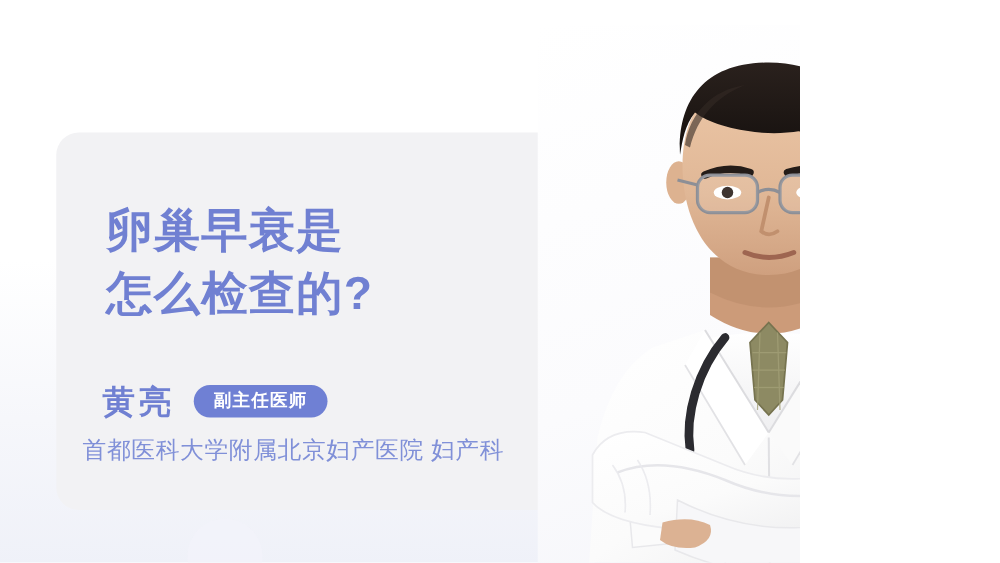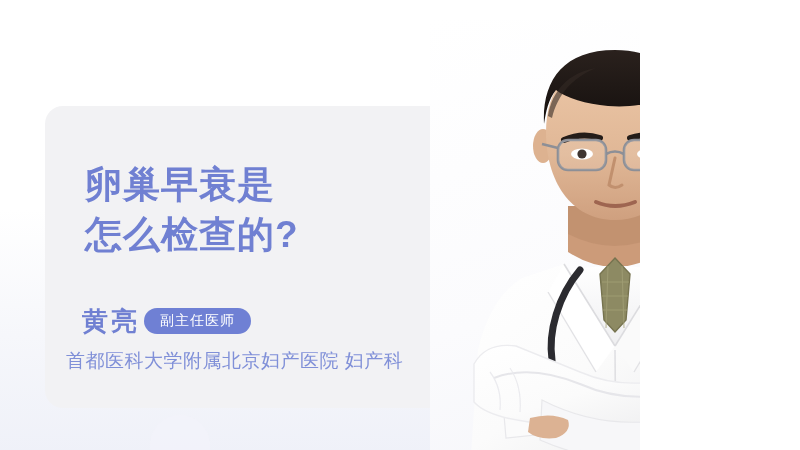--- a/index.html
+++ b/index.html
@@ -52,34 +52,34 @@
     color:#7080d2;
     font-size:37px;
     font-weight:bold;
     line-height:50px;
     letter-spacing:1px;
     white-space:pre-line;
   }
 
   .name-row{
     position:absolute; left:82px; top:286px;
-    display:flex; align-items:center; gap:4px;
+    display:flex; align-items:center; gap:15px;
   }
   .doc-name{
     color:#7080d2;
     font-size:26px;
     font-weight:bold;
     letter-spacing:3px;
     line-height:30px;
   }
   .badge{
     background:#6f80d4;
     color:#ffffff;
     font-size:14px;
-    font-weight:normal;
+    font-weight:bold;
     letter-spacing:1px;
     padding:5px 16px 6px;
     border-radius:14px;
     line-height:15px;
     white-space:nowrap;
   }
   .hospital{
     position:absolute; left:66px; top:328px;
     color:#8090d8;
     font-size:19px;

